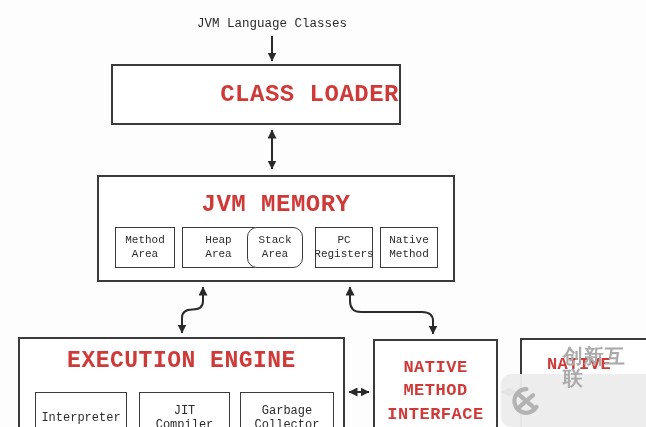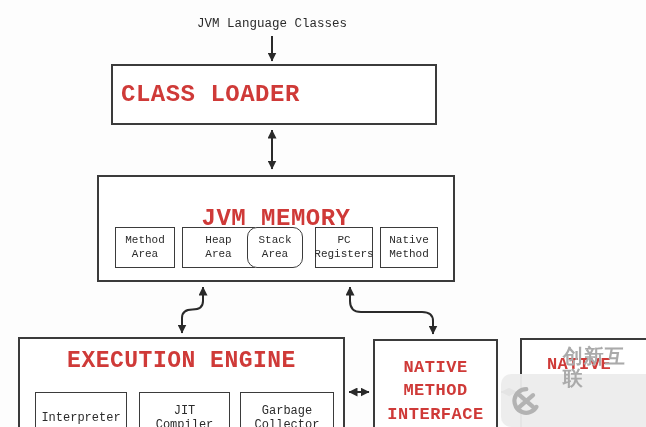--- a/index.html
+++ b/index.html
@@ -14,26 +14,26 @@
     text-align:center; font-size:12.5px; color:#2b2b2b;
   }
   .box {
     position:absolute; background:#ffffff;
     border:2px solid #3b3b3b;
   }
   .red-title {
     color:#cf3a38; font-weight:bold; letter-spacing:0.5px;
     text-align:center;
   }
-  .class-loader { left:111px; top:64px; width:326px; height:61px;
-    display:flex; align-items:center; justify-content:flex-start;padding-left:8px; }
+  .class-loader { left:111px; top:64px; width:290px; height:61px;
+    display:flex; align-items:center; justify-content:flex-end;padding-left:8px; }
   .class-loader .red-title { font-size:24px; }
 
   .jvm-memory { left:97px; top:175px; width:358px; height:107px; }
-  .jvm-memory .red-title { font-size:24px; margin-top:28px; }
+  .jvm-memory .red-title { font-size:24px; margin-top:14px; }
   .area-box {
     position:absolute; top:50px; height:41px;
     border:1.5px solid #3b3b3b; background:#fff;
     display:flex; flex-direction:column; align-items:center; justify-content:center;
     font-size:11px; color:#2b2b2b; line-height:1.25; text-align:center;
   }
   .area-0 { left:16px;  width:60px; }
   .area-1 { left:83px;  width:73px; }
   .area-2 { left:148px; width:56px;border-radius:10px; }
   .area-3 { left:216px; width:58px; }

